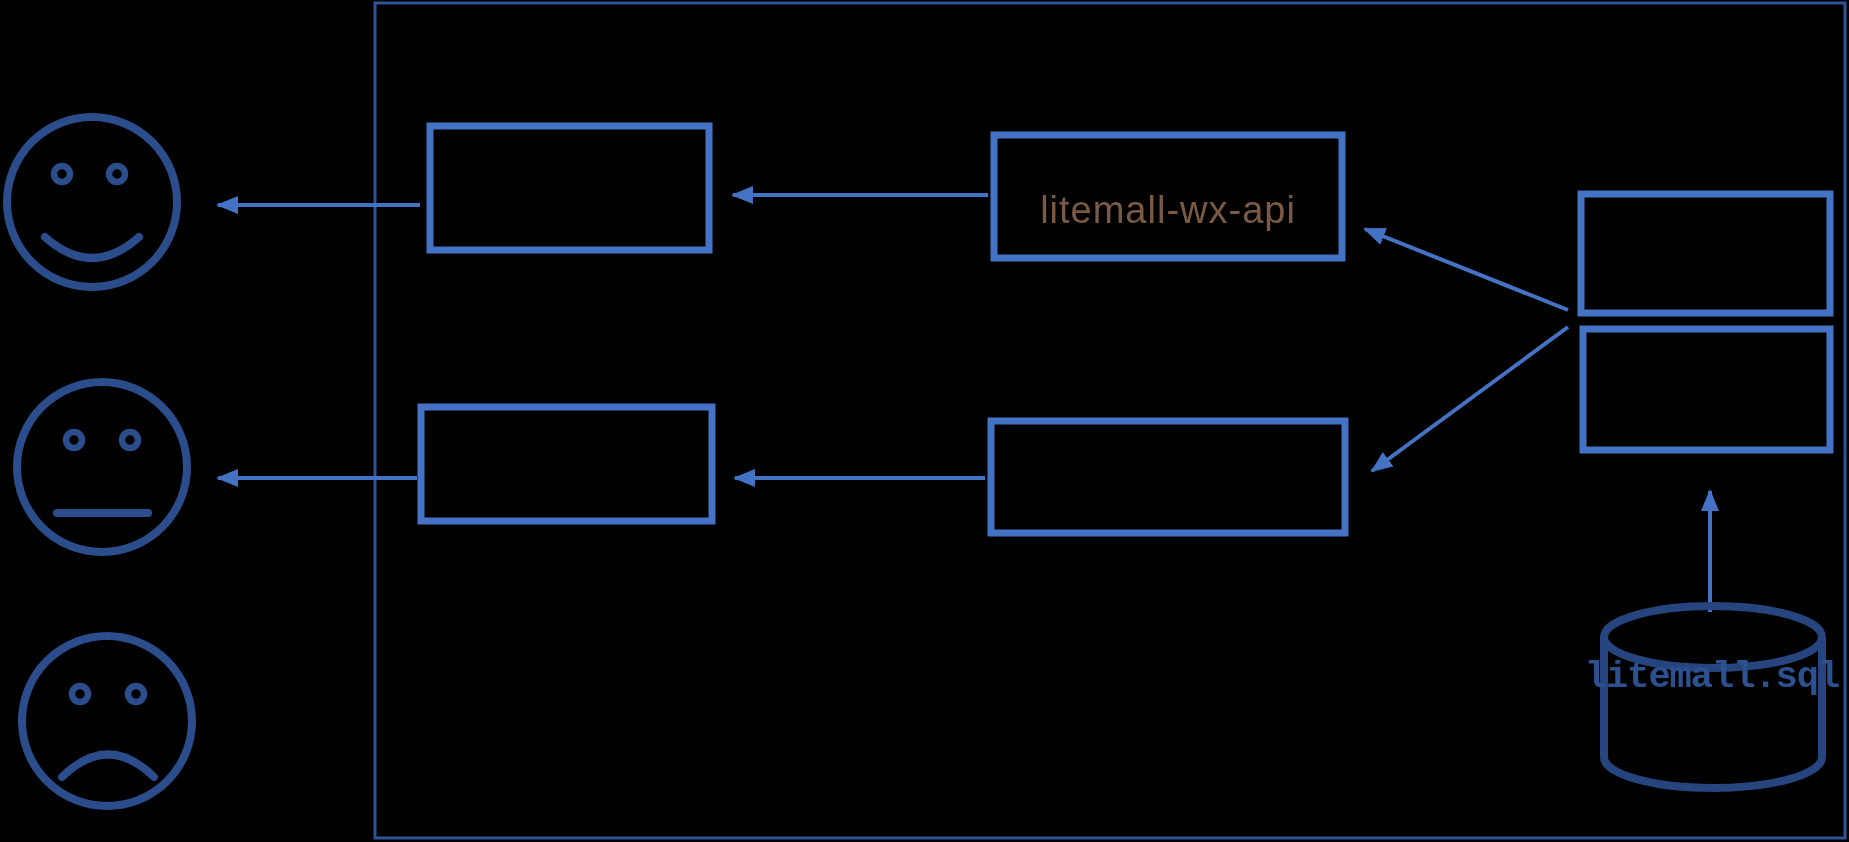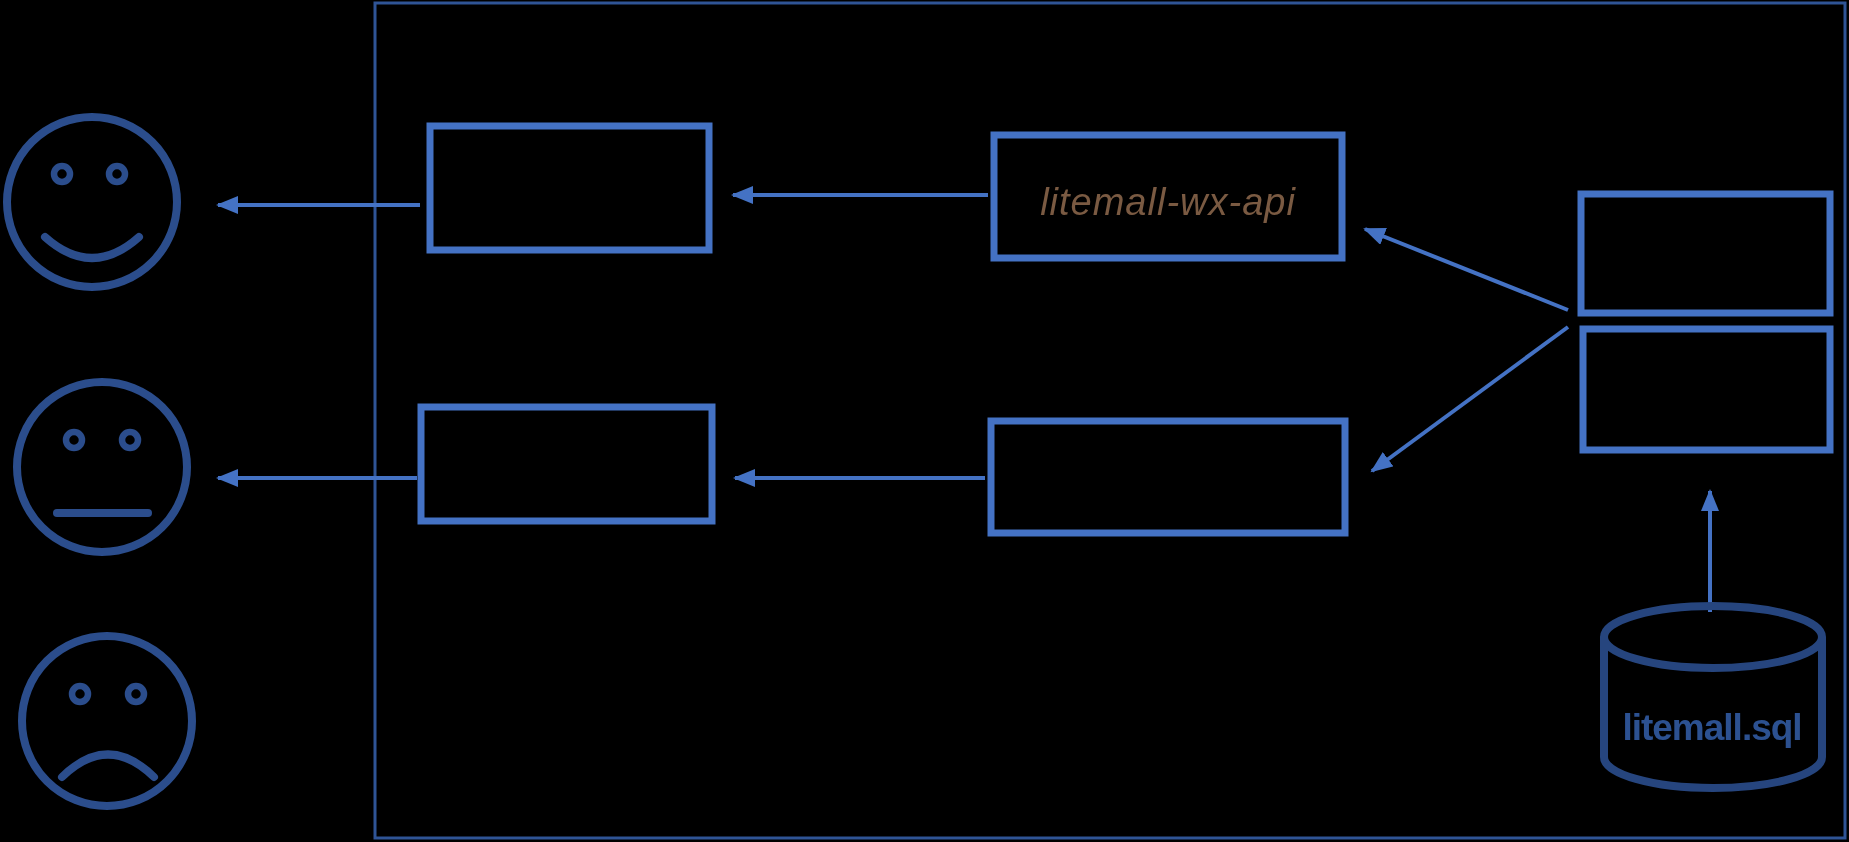--- a/index.html
+++ b/index.html
@@ -29,29 +29,29 @@
   .face-outline{stroke-width:8;}
   .face-eye{stroke-width:6.5;}
   .face-mouth{stroke-width:8;stroke-linecap:round;}
   .cyl{fill:none;stroke:var(--cylinder-stroke);stroke-width:8;}
   .label{
     position:absolute;
     transform:translate(-50%,-50%);
     white-space:nowrap;
   }
   .wx-api-label{
-    left:1168px;top:202px;
+    left:1168px;top:210px;
     font-size:38px;font-weight:300;letter-spacing:1px;
     color:var(--wx-api-label-color);
-    font-style:italic;
   }
   .db-label{
-    left:1712px;top:728px;
+    left:1712px;top:677px;
     font-size:37px;font-weight:700;letter-spacing:-1px;
     color:var(--db-label-color);
+    font-family:Liberation Mono, monospace;
   }
 </style>
 </head>
 <body>
 
 <div class="canvas">
 
   <svg width="1849" height="842" viewBox="0 0 1849 842">
     <defs>
       <marker id="ah" markerUnits="userSpaceOnUse" markerWidth="24" markerHeight="20" refX="20" refY="9" orient="auto">

